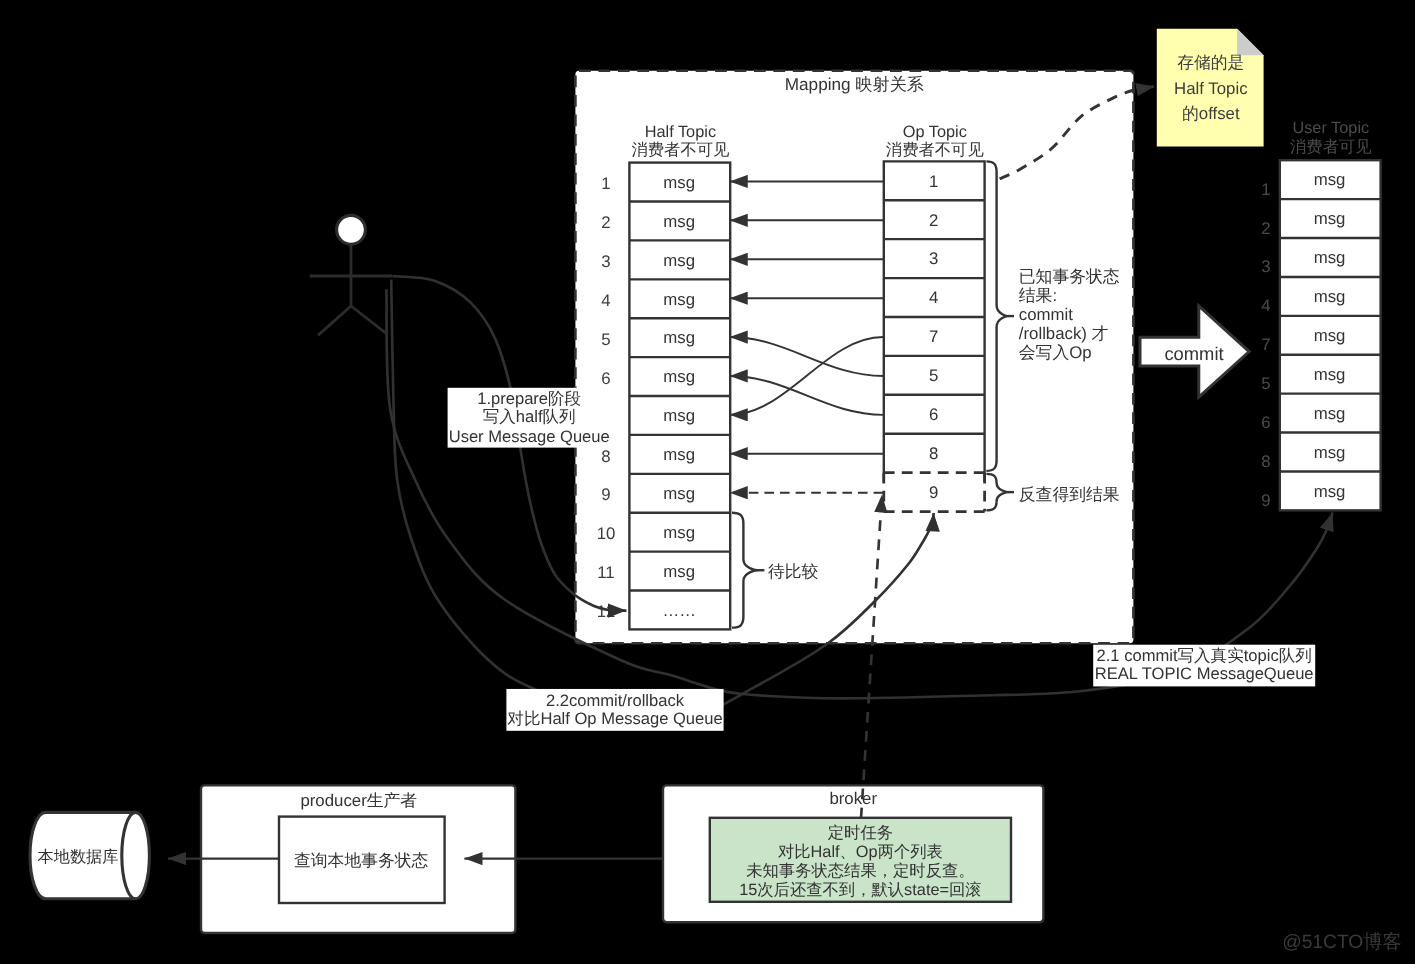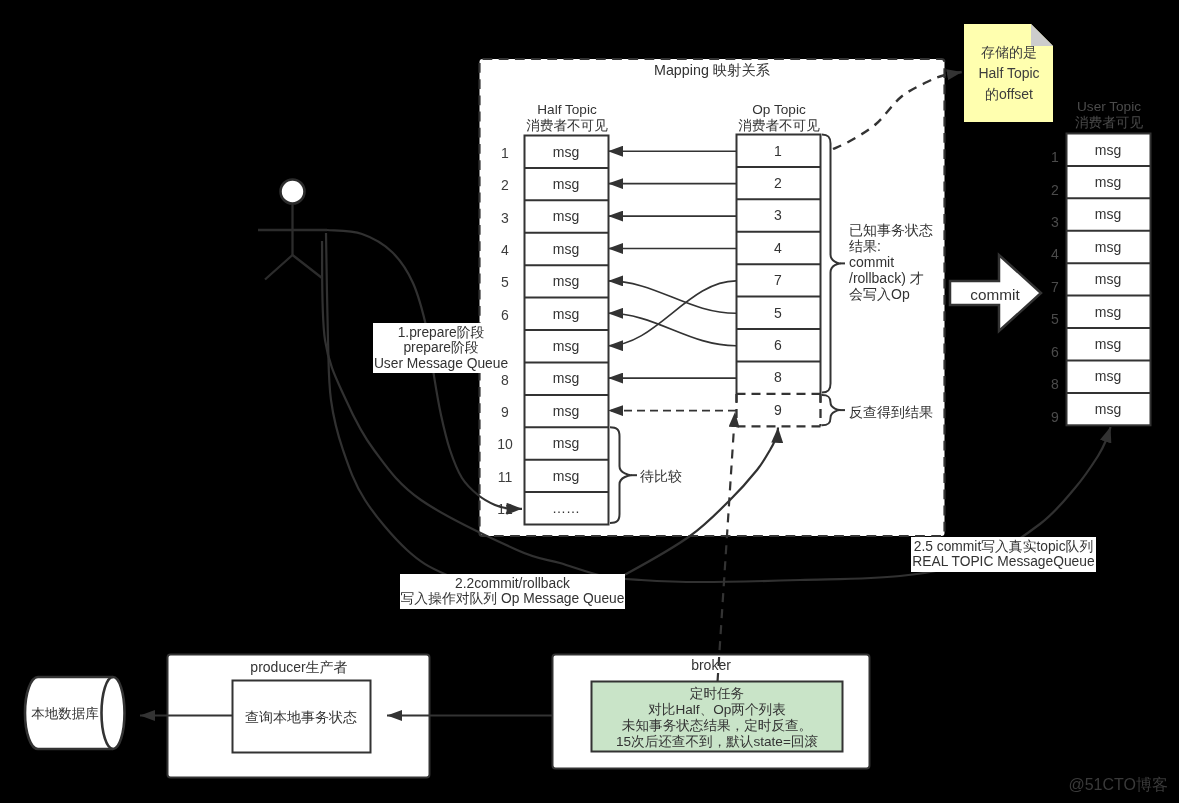--- a/index.html
+++ b/index.html
@@ -233,37 +233,37 @@
             <text x="717" y="746" class="t-cell" style="font-size: 13.6px;">15次后还查不到，默认state=回滚</text>
           </g>
         </g>
         <path d="M717.5,682 L735,412" fill="none" stroke="#333333" stroke-width="2.2" stroke-dasharray="9 7" marker-end="url(#ah)"></path>
         <path d="M552,715.5 L387,715.5" fill="none" stroke="#333333" stroke-width="1.8" marker-end="url(#ah)"></path>
         <path d="M232,715.5 L140,715.5" fill="none" stroke="#333333" stroke-width="1.8" marker-end="url(#ah)"></path>
         <g>
           <foreignObject x="251.5" y="323" width="340" height="53.400000000000006"><div class="lblwrap">
               <div class="lblbox">
                 <div>1.prepare阶段</div>
-                <div>prepare阶段</div>
+                <div>写入half队列</div>
                 <div>User Message Queue</div>
               </div>
             </div></foreignObject>
         </g>
         <g>
           <foreignObject x="323" y="574" width="340" height="37.6"><div class="lblwrap">
               <div class="lblbox">
                 <div>2.2commit/rollback</div>
-                <div>写入操作对队列 Op Message Queue</div>
+                <div>对比Half Op Message Queue</div>
               </div>
             </div></foreignObject>
         </g>
         <g>
           <foreignObject x="814" y="537" width="340" height="37.6"><div class="lblwrap">
               <div class="lblbox">
-                <div>2.5 commit写入真实topic队列</div>
+                <div>2.1 commit写入真实topic队列</div>
                 <div>REAL TOPIC MessageQueue</div>
               </div>
             </div></foreignObject>
         </g>
       </g>
 
     <text class="wm" x="1168" y="790">@51CTO博客</text>
   </svg>
 </div>
 

